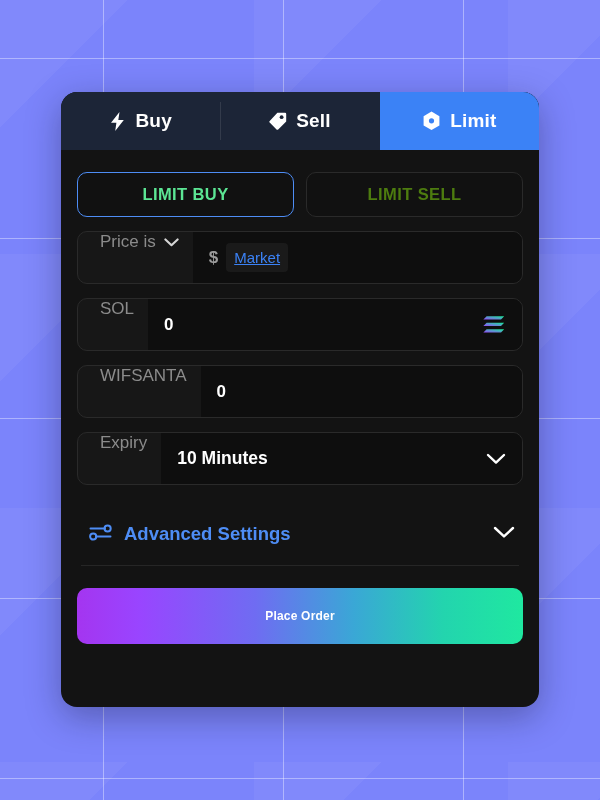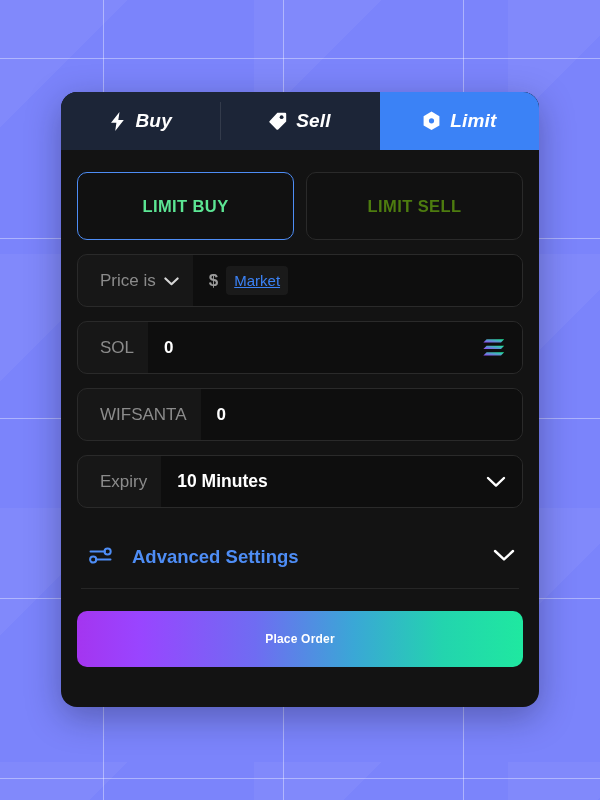--- a/index.html
+++ b/index.html
@@ -43,21 +43,20 @@
     display: flex;
     flex-direction: column;
   }
 
   
   .tab-bar {
     display: flex;
     height: 58px;
     flex: 0 0 58px;
     background: #1c2537;
-    font-style: italic;
   }
   .tab {
     flex: 1 1 0;
     display: flex;
     align-items: center;
     justify-content: center;
     gap: 9px;
     color: #ffffff;
     font-size: 19px;
     font-weight: bold;
@@ -87,21 +86,21 @@
     flex-direction: column;
   }
 
   
   .side-row {
     display: flex;
     gap: 12px;
   }
   .side-btn {
     flex: 1 1 0;
-    height: 68px;
+    height: 45px;
     border-radius: 10px;
     background: #111111;
     border: 1.6px solid #2a2a2a;
     display: flex;
     align-items: center;
     justify-content: center;
     font-size: 16.5px;
     font-weight: bold;
     letter-spacing: .4px;
     cursor: pointer;
@@ -116,21 +115,21 @@
     height: 53px;
     border: 1.4px solid #2a2a2a;
     border-radius: 10px;
     background: #171717;
     display: flex;
     align-items: stretch;
     overflow: hidden;
   }
   .field-label {
     display: flex;
-    align-items: center;
+    align-items: flex-start;
     gap: 8px;
     padding: 0 14px 0 22px;
     color: #8b8b8b;
     font-size: 17px;
     white-space: nowrap;
     flex: 0 0 auto;
     cursor: default;
   }
   .field-label.dropdown { cursor: pointer; }
   .field-value-wrap {
@@ -174,21 +173,21 @@
     align-items: center;
     padding-right: 8px;
   }
 
   
   .adv-row {
     margin-top: 22px;
     height: 54px;
     display: flex;
     align-items: center;
-    gap: 20px;
+    gap: 12px;
     padding: 0 8px 0 12px;
     cursor: pointer;
   }
   .adv-label {
     color: #4e8df5;
     font-size: 18.5px;
     font-weight: bold;
     flex: 1 1 auto;
   }
 

